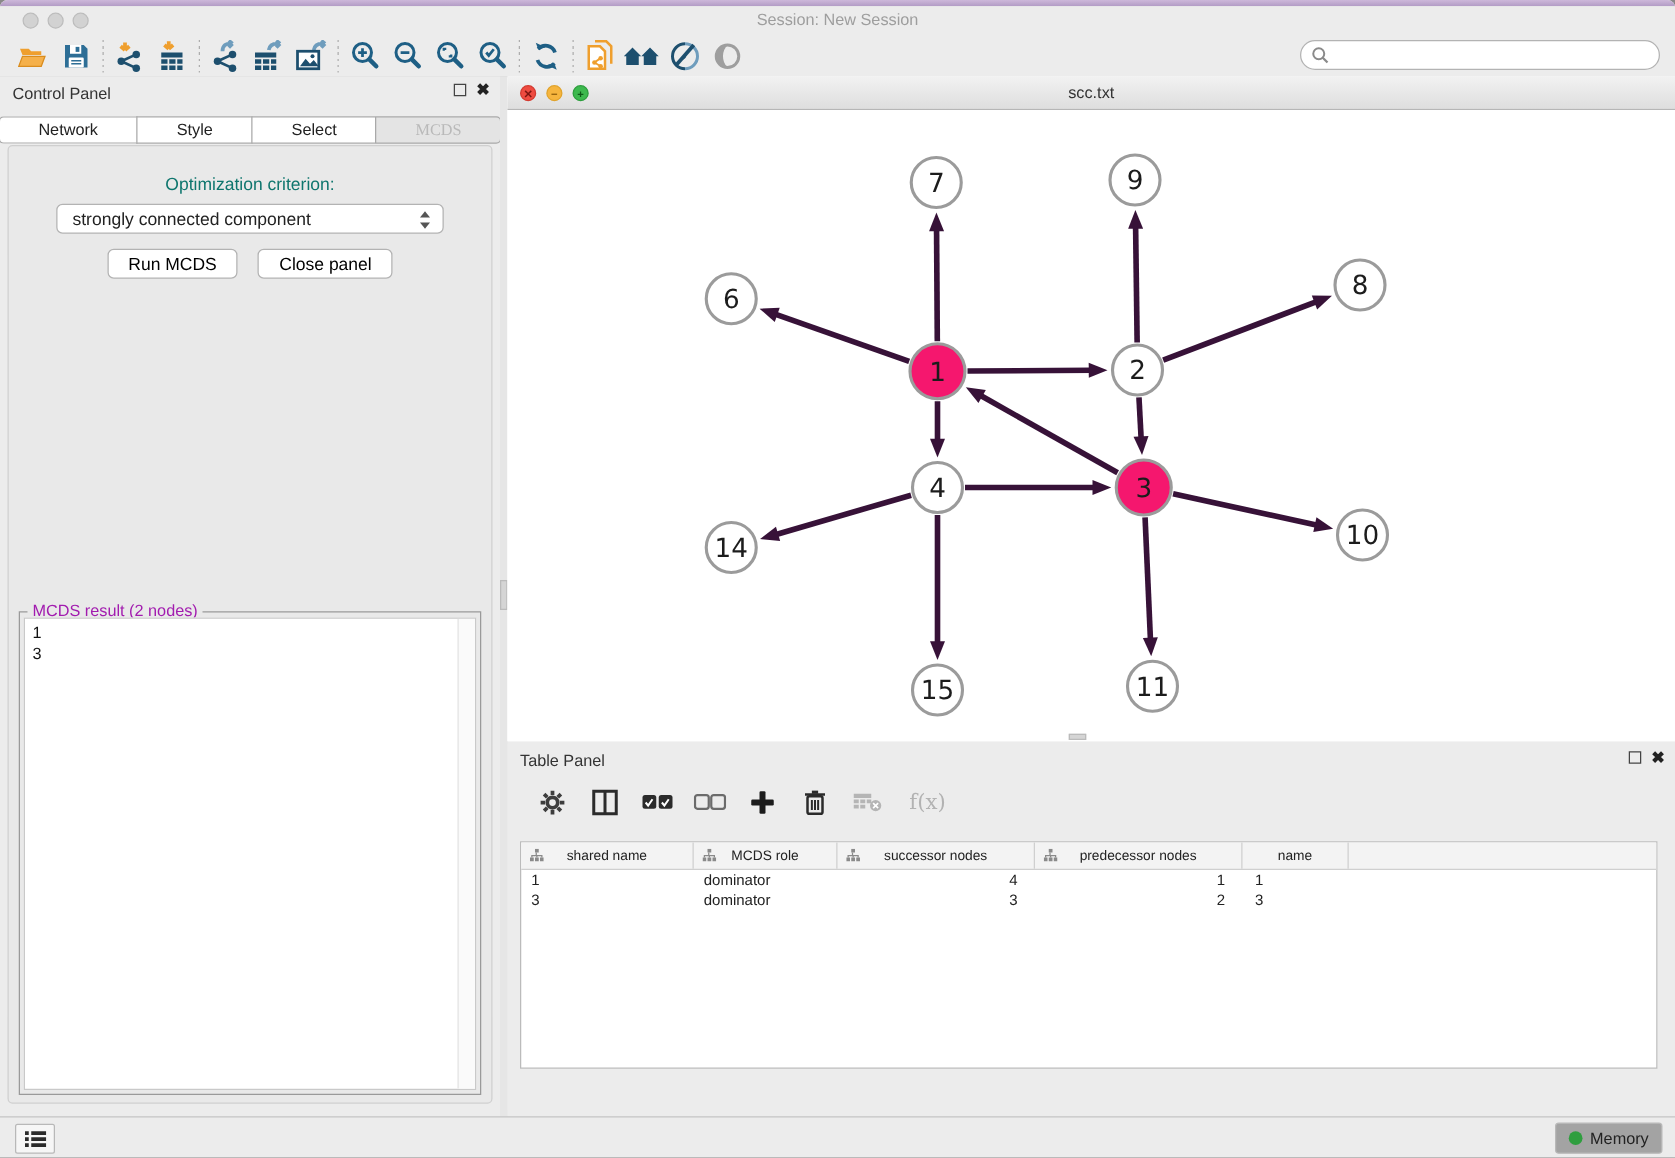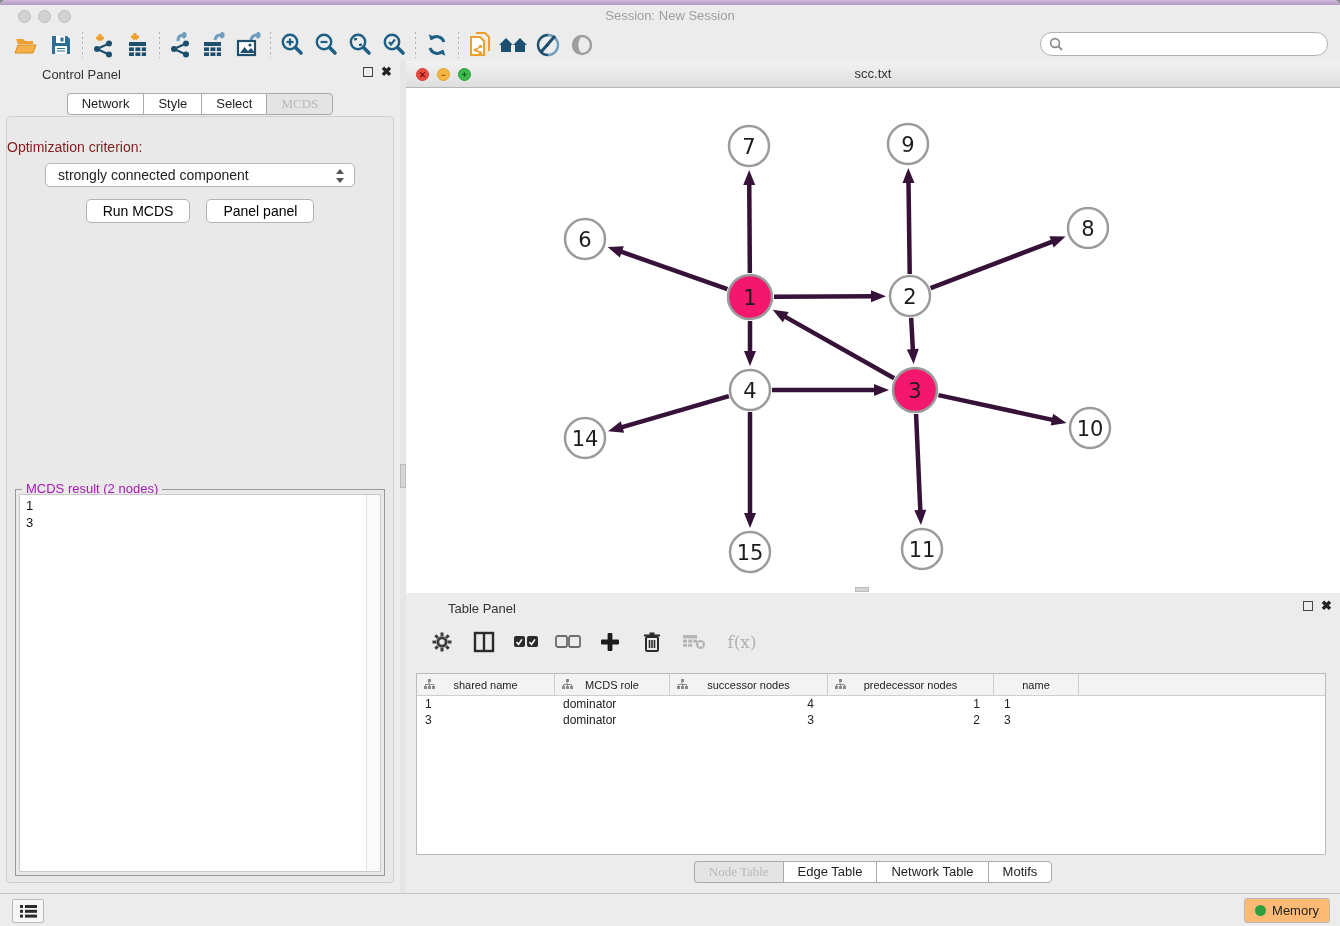--- a/index.html
+++ b/index.html
@@ -19,33 +19,33 @@
   .tbtn{width:34px;height:28px;display:flex;align-items:center;justify-content:center;flex:0 0 auto;}
   .tsep{width:1px;height:26px;margin:0 4px;flex:0 0 auto;
       background-image:repeating-linear-gradient(#adadad 0 2px,transparent 2px 5px);}
   .searchbox{position:absolute;right:12px;top:4px;width:288px;height:24px;}
   .searchbox input{width:100%;height:100%;box-sizing:border-box;border:1px solid #b3b3b3;
       border-radius:12px;background:#fff;padding:0 10px 0 28px;font-size:13px;outline:none;
       font-family:"Liberation Sans",sans-serif;}
   .search-glyph{position:absolute;left:9px;top:5px;pointer-events:none;}
   
   .control-panel{position:absolute;left:0;top:61px;width:400px;bottom:33px;background:#ececec;}
-  .panel-title{position:absolute;left:10px;top:6px;font-size:13px;color:#333;margin-left:32px;}
+  .panel-title{position:absolute;left:10px;top:6px;font-size:13px;color:#333;}
   .panel-icons{position:absolute;right:8px;top:5px;display:flex;gap:8px;align-items:center;}
   .float-icon{width:10px;height:10px;border:1.5px solid #444;box-sizing:border-box;}
   .close-icon{font-size:13px;font-weight:bold;color:#222;line-height:12px;}
   .seg-tabs{position:absolute;left:0;top:32px;width:100%;display:flex;justify-content:center;}
-  .seg-tab{height:20px;line-height:20px;padding:0 14px;font-size:13px;background:#fff;
+  .seg-tab{height:20px;line-height:20px;padding:0 31px;font-size:13px;background:#fff;
       border:1px solid #a9a9a9;border-right:none;cursor:default;}
   .seg-tab:first-child{border-radius:4px 0 0 4px;}
   .seg-tab:last-child{border-radius:0 4px 4px 0;border-right:1px solid #a9a9a9;}
   .seg-tab.sel{background:#e4e4e4;color:#b9b9b9;font-family:Liberation Serif, serif;}
   .cp-content{position:absolute;left:6px;right:6px;top:55px;bottom:10px;background:#e9e9e9;
       border:1px solid #cfcfcf;border-radius:4px;}
-  .opt-label{position:absolute;top:22px;width:100%;text-align:left;font-size:14px;color:#7f1d1d;}
+  .opt-label{position:absolute;top:22px;width:100%;text-align:center;font-size:14px;color:#0f766e;}
   .opt-select{position:absolute;left:38px;right:38px;top:46px;height:24px;background:#fff;
       border:1px solid #b3b3b3;border-radius:5px;font-size:14px;line-height:22px;
       padding-left:12px;box-sizing:border-box;}
   .spin{position:absolute;right:9px;top:4px;width:9px;height:16px;}
   .spin:before{content:"";position:absolute;left:0;top:1px;border-left:4.5px solid transparent;
       border-right:4.5px solid transparent;border-bottom:5px solid #555;}
   .spin:after{content:"";position:absolute;left:0;bottom:1px;border-left:4.5px solid transparent;
       border-right:4.5px solid transparent;border-top:5px solid #555;}
   .cp-buttons{position:absolute;top:82px;width:100%;display:flex;justify-content:center;gap:16px;align-items:flex-end;}
   .mac-btn{height:24px;line-height:22px;padding:0 16px;background:#fff;border:1px solid #b3b3b3;
@@ -89,21 +89,21 @@
       align-items:center;justify-content:center;font-size:11px;color:#222;}
   .th .tree{position:absolute;left:7px;top:5px;}
   .trow{display:flex;height:16px;}
   .td{box-sizing:border-box;line-height:16px;white-space:nowrap;overflow:hidden;}
   .tp-tabs{position:absolute;bottom:4px;width:100%;display:flex;justify-content:center;}
   
   .status-bar{position:absolute;left:0;top:893px;width:1340px;height:33px;background:#ececec;
       border-top:1px solid #c4c4c4;box-sizing:border-box;}
   .list-btn{position:absolute;left:12px;top:5px;width:30px;height:22px;background:#f6f6f6;
       border:1px solid #b8b8b8;border-radius:2px;display:flex;align-items:center;justify-content:center;}
-  .memory-btn{position:absolute;right:10px;top:4px;height:23px;background:#fdba74;
+  .memory-btn{position:absolute;right:10px;top:4px;height:23px;background:#a3a3a3;
       border:1px solid #b8b8b8;border-radius:3px;display:flex;align-items:center;gap:6px;
       padding:0 10px;font-size:13px;}
   .green-dot{width:11px;height:11px;border-radius:50%;background:#2f9e3f;}
   svg{display:block;}
 </style>
 </head>
 <body>
 
 <div id="app">
 
@@ -287,21 +287,21 @@
       <div class="seg-tab sel">MCDS</div>
     </div>
     <div class="cp-content">
       <div class="opt-label">Optimization criterion:</div>
       <div class="opt-select">
         <span>strongly connected component</span>
         <span class="spin"></span>
       </div>
       <div class="cp-buttons">
         <button class="mac-btn">Run MCDS</button>
-        <button class="mac-btn">Panel panel</button>
+        <button class="mac-btn">Close panel</button>
       </div>
       <div class="result-box">
         <div class="result-legend">MCDS result (2 nodes)</div>
         <div class="result-area">
           <div class="result-line" style="padding-top:2px">1</div>
           <div class="result-line">3</div>
           <div class="result-scroll"></div>
         </div>
       </div>
     </div>
@@ -524,26 +524,20 @@
       </div>
       <div class="trow">
         <div class="td" style="width:138px;padding-left:8px">3</div>
         <div class="td" style="width:115px;padding-left:8px">dominator</div>
         <div class="td" style="width:158px;padding-right:14px;text-align:right">3</div>
         <div class="td" style="width:166px;padding-right:14px;text-align:right">2</div>
         <div class="td" style="width:85px;padding-left:10px">3</div>
       </div>
     </div>
 
-    <div class="tp-tabs seg-tabs" style="position:absolute;top:auto;bottom:5px">
-      <div class="seg-tab sel">Node Table</div>
-      <div class="seg-tab">Edge Table</div>
-      <div class="seg-tab">Network Table</div>
-      <div class="seg-tab">Motifs</div>
-    </div>
   </div>
 
   <div class="status-bar">
     <div class="list-btn">
       <svg width="17" height="14" viewBox="0 0 17 14">
         <g fill="#2b2b2b">
           <rect x="0" y="1" width="3" height="3"></rect>
             <rect x="5" y="1" width="12" height="3"></rect>
           <rect x="0" y="5.8" width="3" height="3"></rect>
             <rect x="5" y="5.8" width="12" height="3"></rect>

